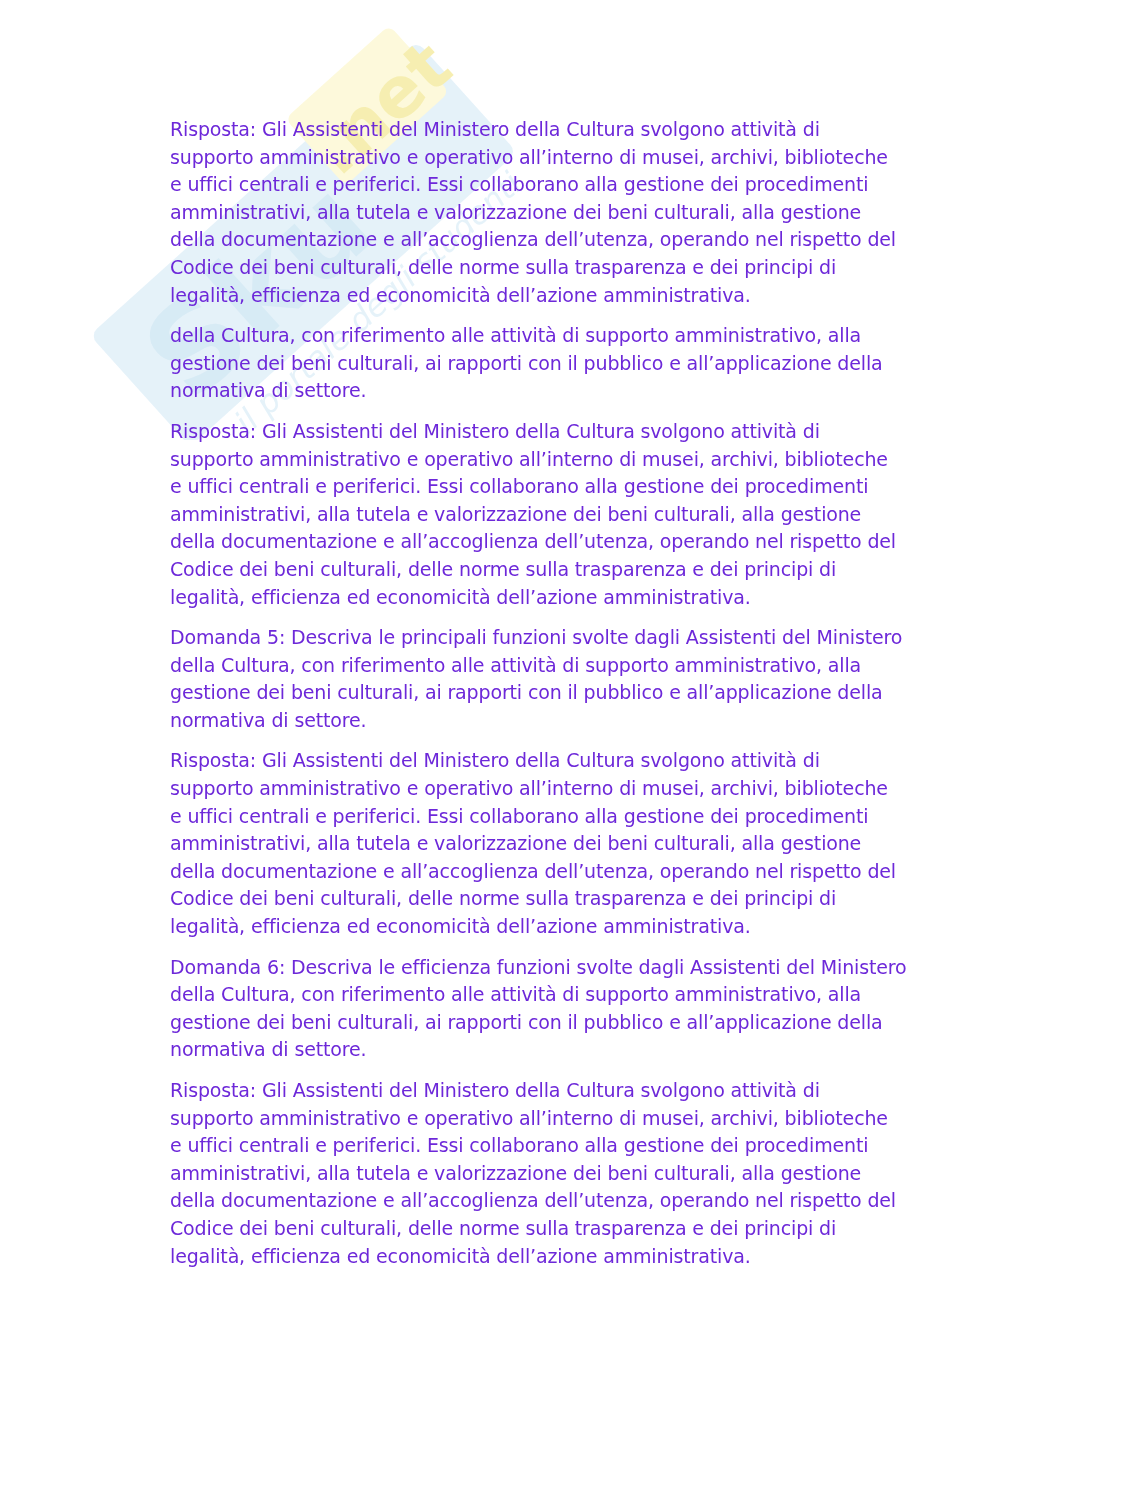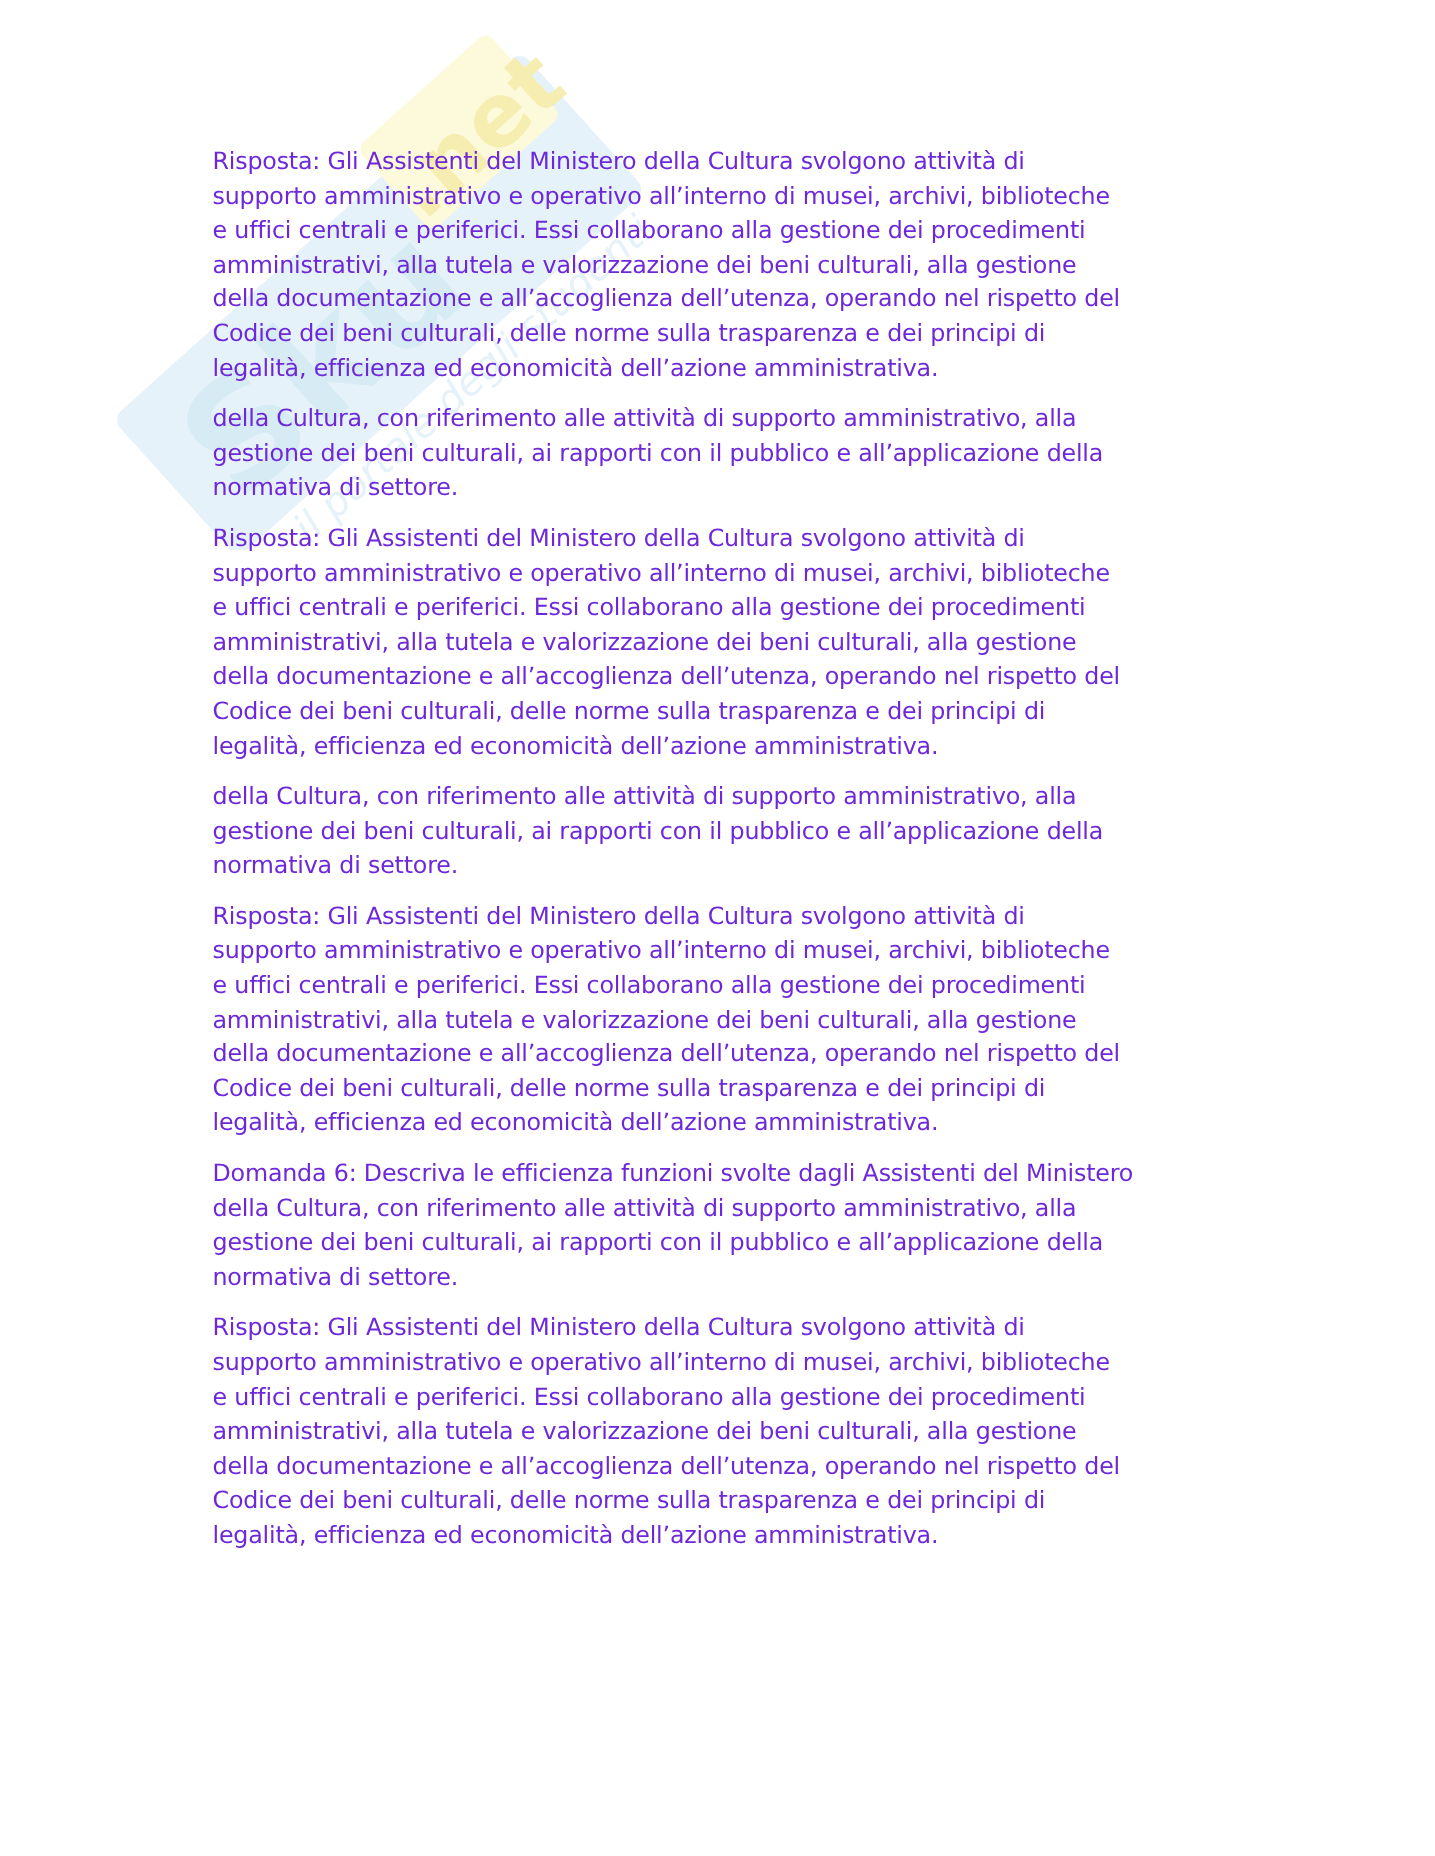--- a/index.html
+++ b/index.html
@@ -44,20 +44,21 @@
     <p class="para">
       <span class="line">Risposta: Gli Assistenti del Ministero della Cultura svolgono attività di</span>
       <span class="line">supporto amministrativo e operativo all’interno di musei, archivi, biblioteche</span>
       <span class="line">e uffici centrali e periferici. Essi collaborano alla gestione dei procedimenti</span>
       <span class="line">amministrativi, alla tutela e valorizzazione dei beni culturali, alla gestione</span>
       <span class="line">della documentazione e all’accoglienza dell’utenza, operando nel rispetto del</span>
       <span class="line">Codice dei beni culturali, delle norme sulla trasparenza e dei principi di</span>
       <span class="line">legalità, efficienza ed economicità dell’azione amministrativa.</span>
     </p>
     <p class="para">
+      <span class="line">Domanda 5: Descriva le principali funzioni svolte dagli Assistenti del Ministero</span>
       <span class="line">della Cultura, con riferimento alle attività di supporto amministrativo, alla</span>
       <span class="line">gestione dei beni culturali, ai rapporti con il pubblico e all’applicazione della</span>
       <span class="line">normativa di settore.</span>
     </p>
     <p class="para">
       <span class="line">Risposta: Gli Assistenti del Ministero della Cultura svolgono attività di</span>
       <span class="line">supporto amministrativo e operativo all’interno di musei, archivi, biblioteche</span>
       <span class="line">e uffici centrali e periferici. Essi collaborano alla gestione dei procedimenti</span>
       <span class="line">amministrativi, alla tutela e valorizzazione dei beni culturali, alla gestione</span>
       <span class="line">della documentazione e all’accoglienza dell’utenza, operando nel rispetto del</span>

